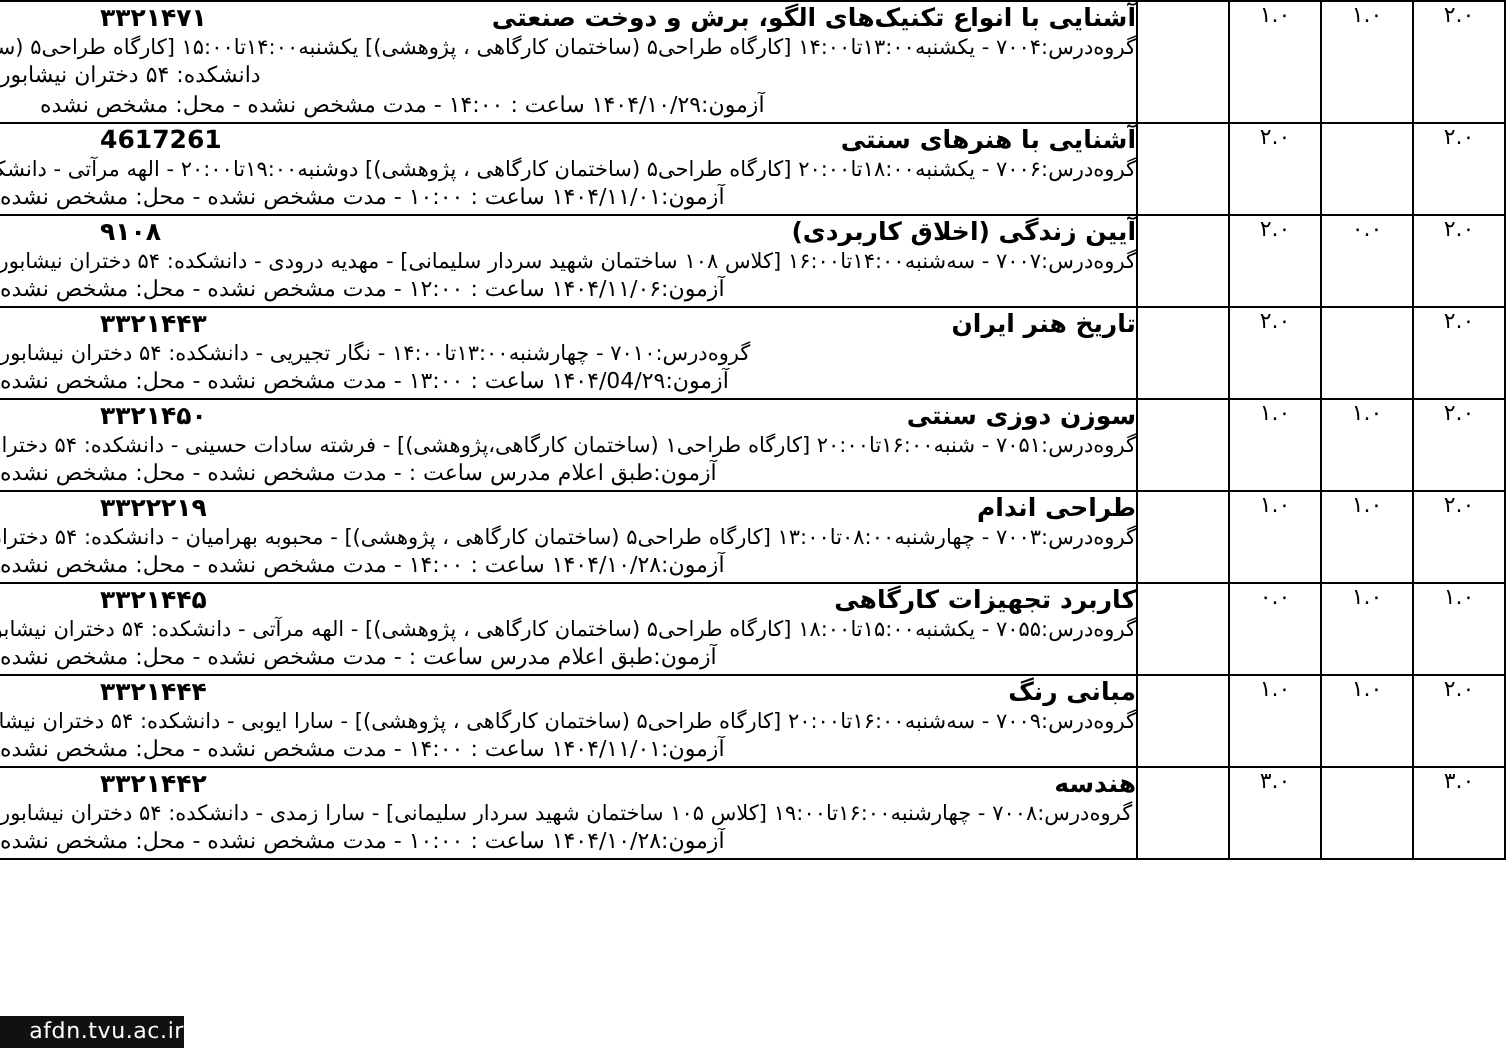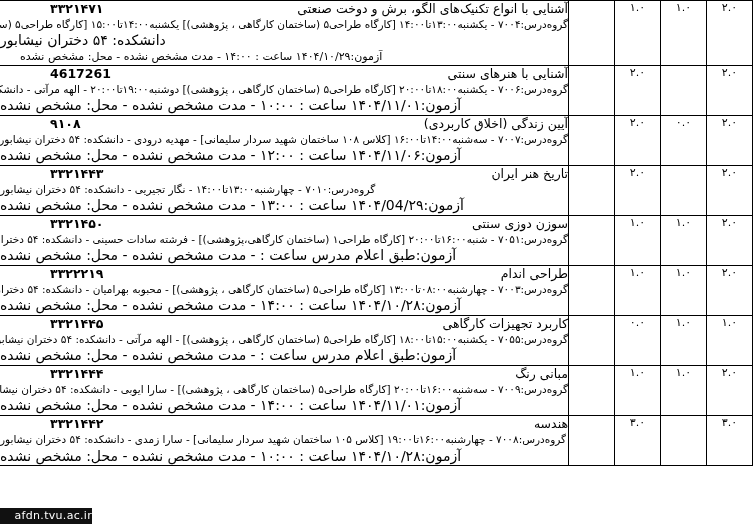--- a/index.html
+++ b/index.html
@@ -49,41 +49,41 @@
   }
   .row-head {
     display: flex;
     flex-direction: row;
     align-items: baseline;
     justify-content: space-between;
     margin-bottom: 1px;
   }
   .course-title {
     font-size: 12.5px;
-    font-weight: normal;
+    font-weight: bold;
     text-align: right;
     white-space: nowrap;
   }
   .course-code {
     font-size: 12.5px;
     font-weight: bold;
     text-align: center;
     direction: ltr;
     unicode-bidi: embed;
     white-space: nowrap;
     padding-left: 50px;
   }
   .detail-line {
     font-size: 10.5px;
     text-align: left;
     line-height: 1.35;
     white-space: nowrap;
     overflow: hidden;
   }
-  .detail-line.l2 { font-size: 14px; }
+  .detail-line.l2 { font-size: 11px; }
   .detail-line.l3 { font-size: 11px; margin-left: 20px; }
 
   .footer-url {
     position: absolute;
     left: 0;
     bottom: 0;
     width: 92px;
     height: 16px;
     background: #111111;
     color: #ffffff;

